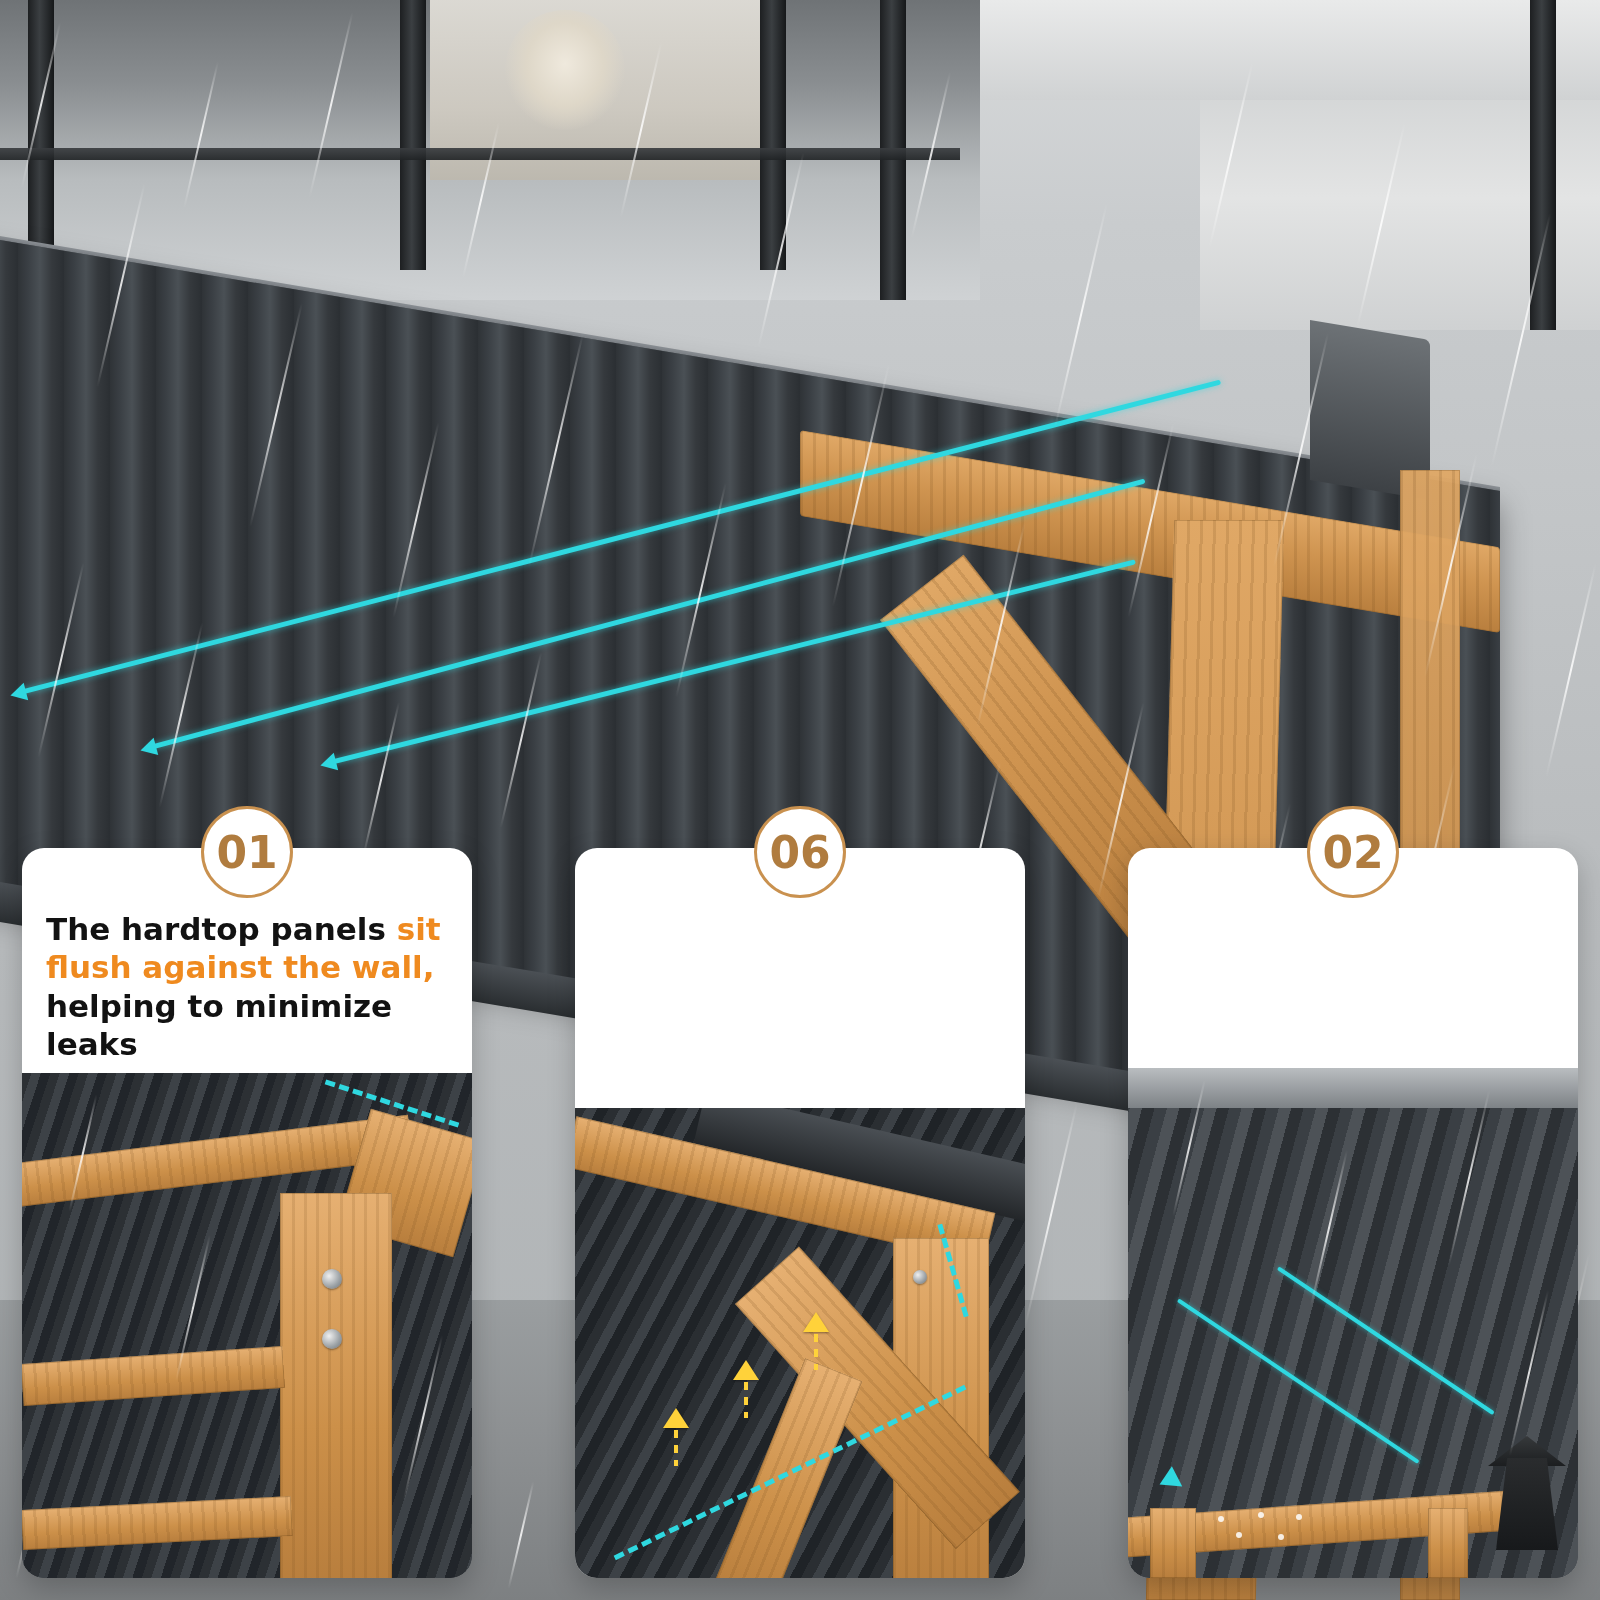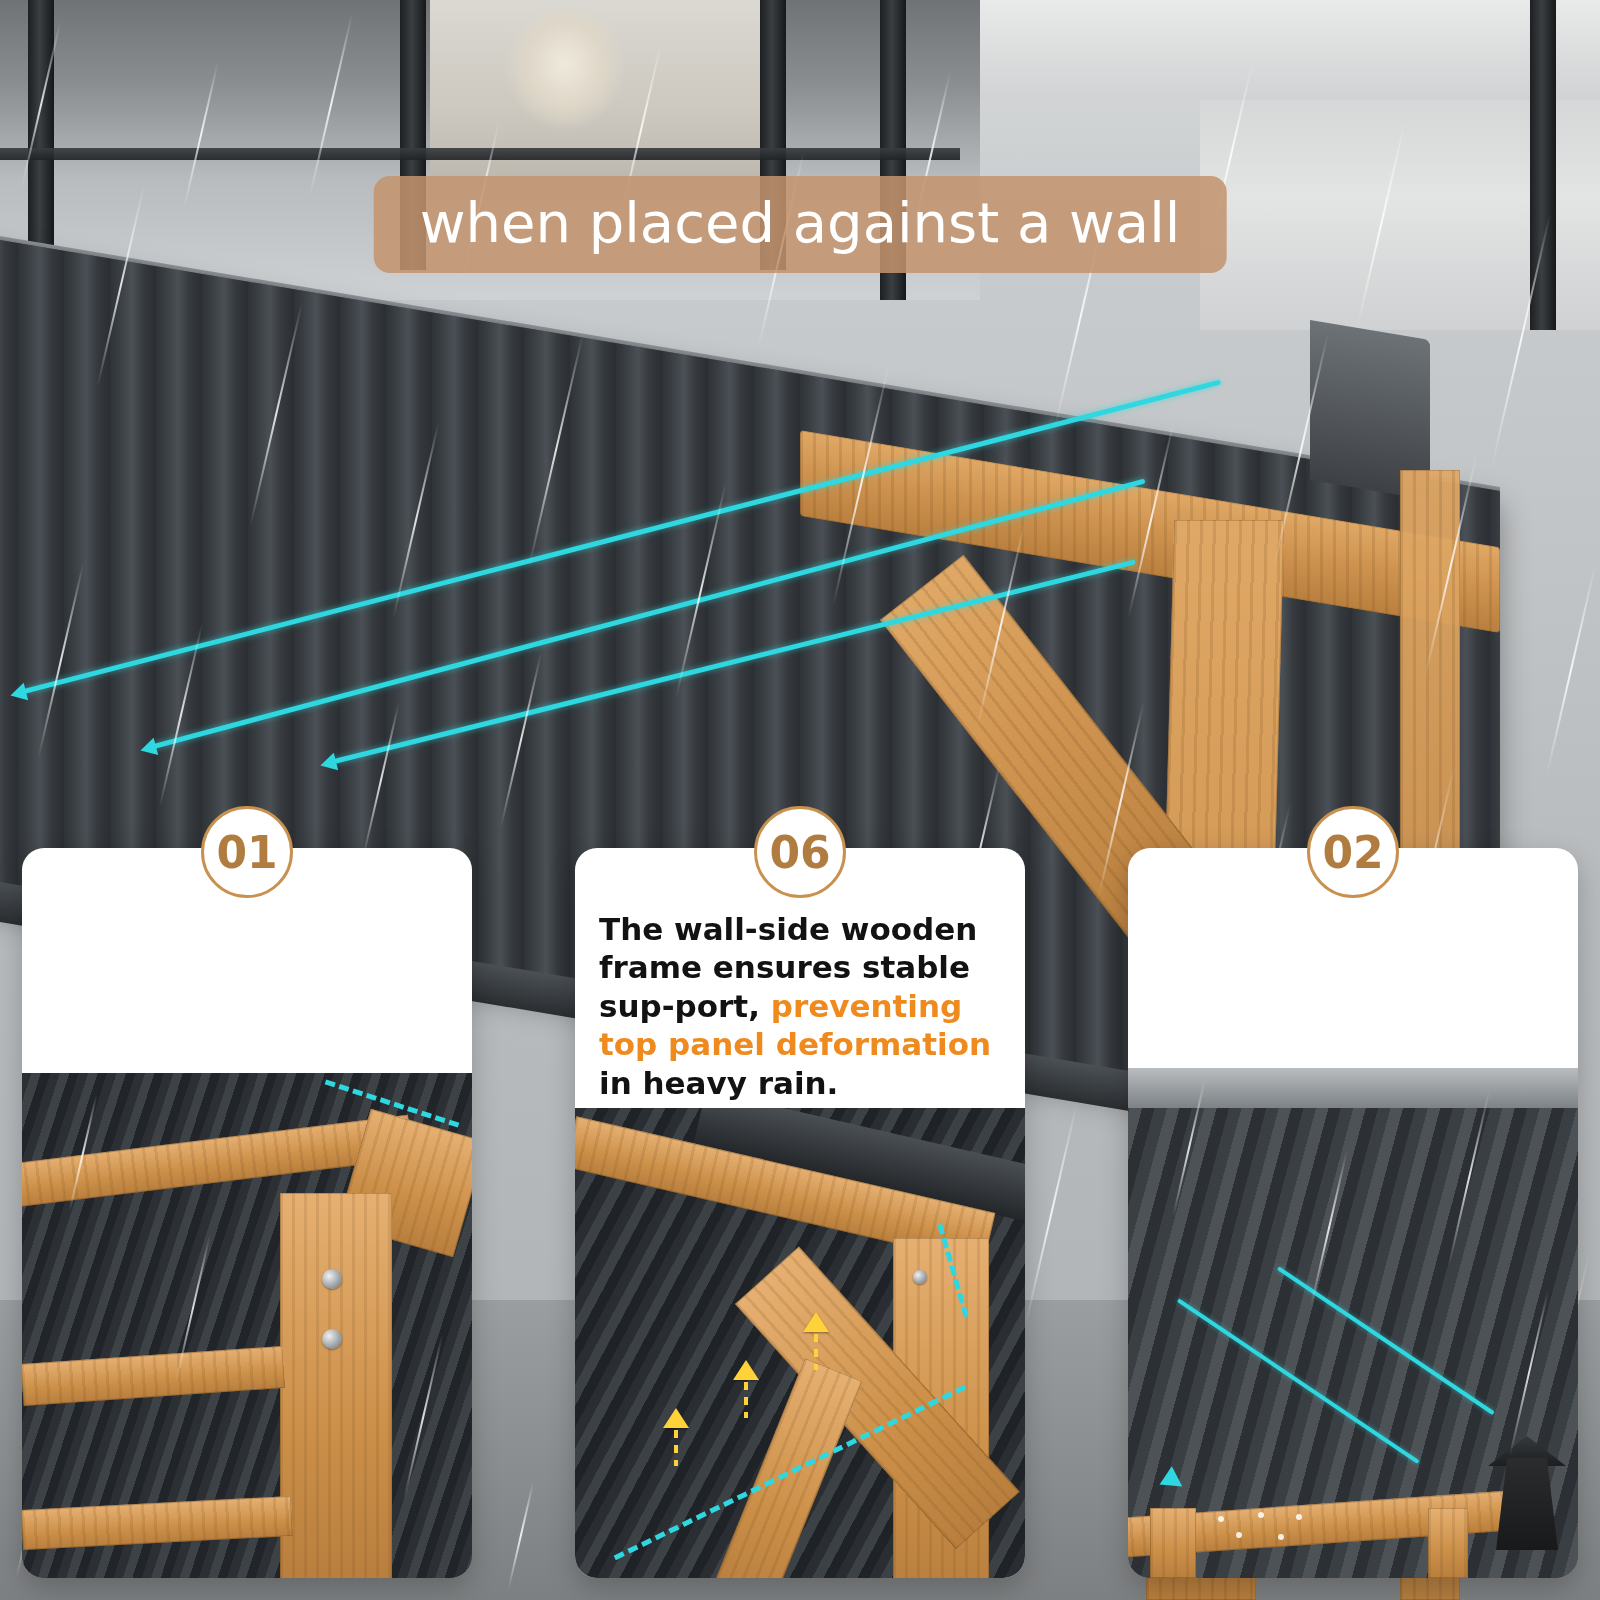--- a/index.html
+++ b/index.html
@@ -327,28 +327,28 @@
     <div class="drop" style="left:1260px;top:800px; height:260px;"></div>
     <div class="drop" style="left:1340px;top:980px; height:280px;"></div>
     <div class="drop" style="left:1420px;top:760px; height:300px;"></div>
     <div class="drop" style="left:1500px;top:1000px;height:280px;"></div>
     <div class="drop" style="left:1560px;top:1250px;height:250px;"></div>
     <div class="drop" style="left:1050px;top:1100px;height:230px;"></div>
     <div class="drop" style="left:520px; top:1480px;height:110px;"></div>
     <div class="drop" style="left:30px;  top:1450px;height:130px;"></div>
   </div>
 
-  <div class="subtitle-wrap">
-    <div class="subtitle">when placed against a wall</div>
-  </div>
 
   <div class="cards">
 
     <div class="card card1">
       <div class="badge">01</div>
+      <div class="card-text">
+        <span>The hardtop panels </span><span class="hl">sit flush against the wall,</span><span> helping to minimize leaks</span>
+      </div>
       <div class="card-photo">
         <div class="p-roof-dark"></div>
 
         <div class="dash-cyan" style="left:6px; top:92px; width:360px; transform:rotate(-7deg);"></div>
         <div class="dash-cyan" style="left:300px; top:28px; width:140px; transform:rotate(18deg);"></div>
 
         <div class="p-wood" style="left:-10px; top:66px; width:400px; height:44px; transform:rotate(-7deg);"></div>
         <div class="p-wood" style="left:330px; top:50px; width:120px; height:120px; transform:rotate(16deg);"></div>
         <div class="p-wood" style="left:258px; top:120px; width:112px; height:390px;"></div>
         <div class="p-wood" style="left:0px; top:282px; width:262px; height:42px; transform:rotate(-4deg);"></div>
@@ -356,23 +356,20 @@
         <div class="screw" style="left:300px; top:196px;"></div>
         <div class="screw" style="left:300px; top:256px;"></div>
         <div class="drop" style="left:60px;  top:20px;  height:120px; position:absolute;"></div>
         <div class="drop" style="left:170px; top:160px; height:150px; position:absolute;"></div>
         <div class="drop" style="left:400px; top:260px; height:170px; position:absolute;"></div>
       </div>
     </div>
 
     <div class="card card2">
       <div class="badge">06</div>
-      <div class="card-text">
-        <span>The wall-side wooden frame ensures stable sup-port, </span><span class="hl">preventing top panel deformation</span><span> in heavy rain.</span>
-      </div>
       <div class="card-photo">
         <div class="p-roof-dark" style="background: repeating-linear-gradient(118deg,#2a2e32 0 10px,#3c4146 10px 20px,#1f2327 20px 30px);"></div>
 
         <div style="position:absolute; left:120px; top:22px; width:360px; height:56px; background:linear-gradient(180deg,#4a4f54,#232629); transform:rotate(13deg);"></div>
         <div class="p-wood" style="left:-10px; top:56px; width:430px; height:52px; transform:rotate(13deg);"></div>
         <div class="p-wood" style="left:318px; top:130px; width:96px; height:360px;"></div>
         <div class="p-wood" style="left:160px; top:196px; width:86px; height:330px; transform:rotate(-42deg); transform-origin:top left;"></div>
         <div class="p-wood" style="left:230px; top:250px; width:62px; height:250px; transform:rotate(22deg); transform-origin:top left;"></div>
 
         <div class="dash-cyan" style="left:20px; top:362px; width:390px; transform:rotate(-26deg);"></div>

